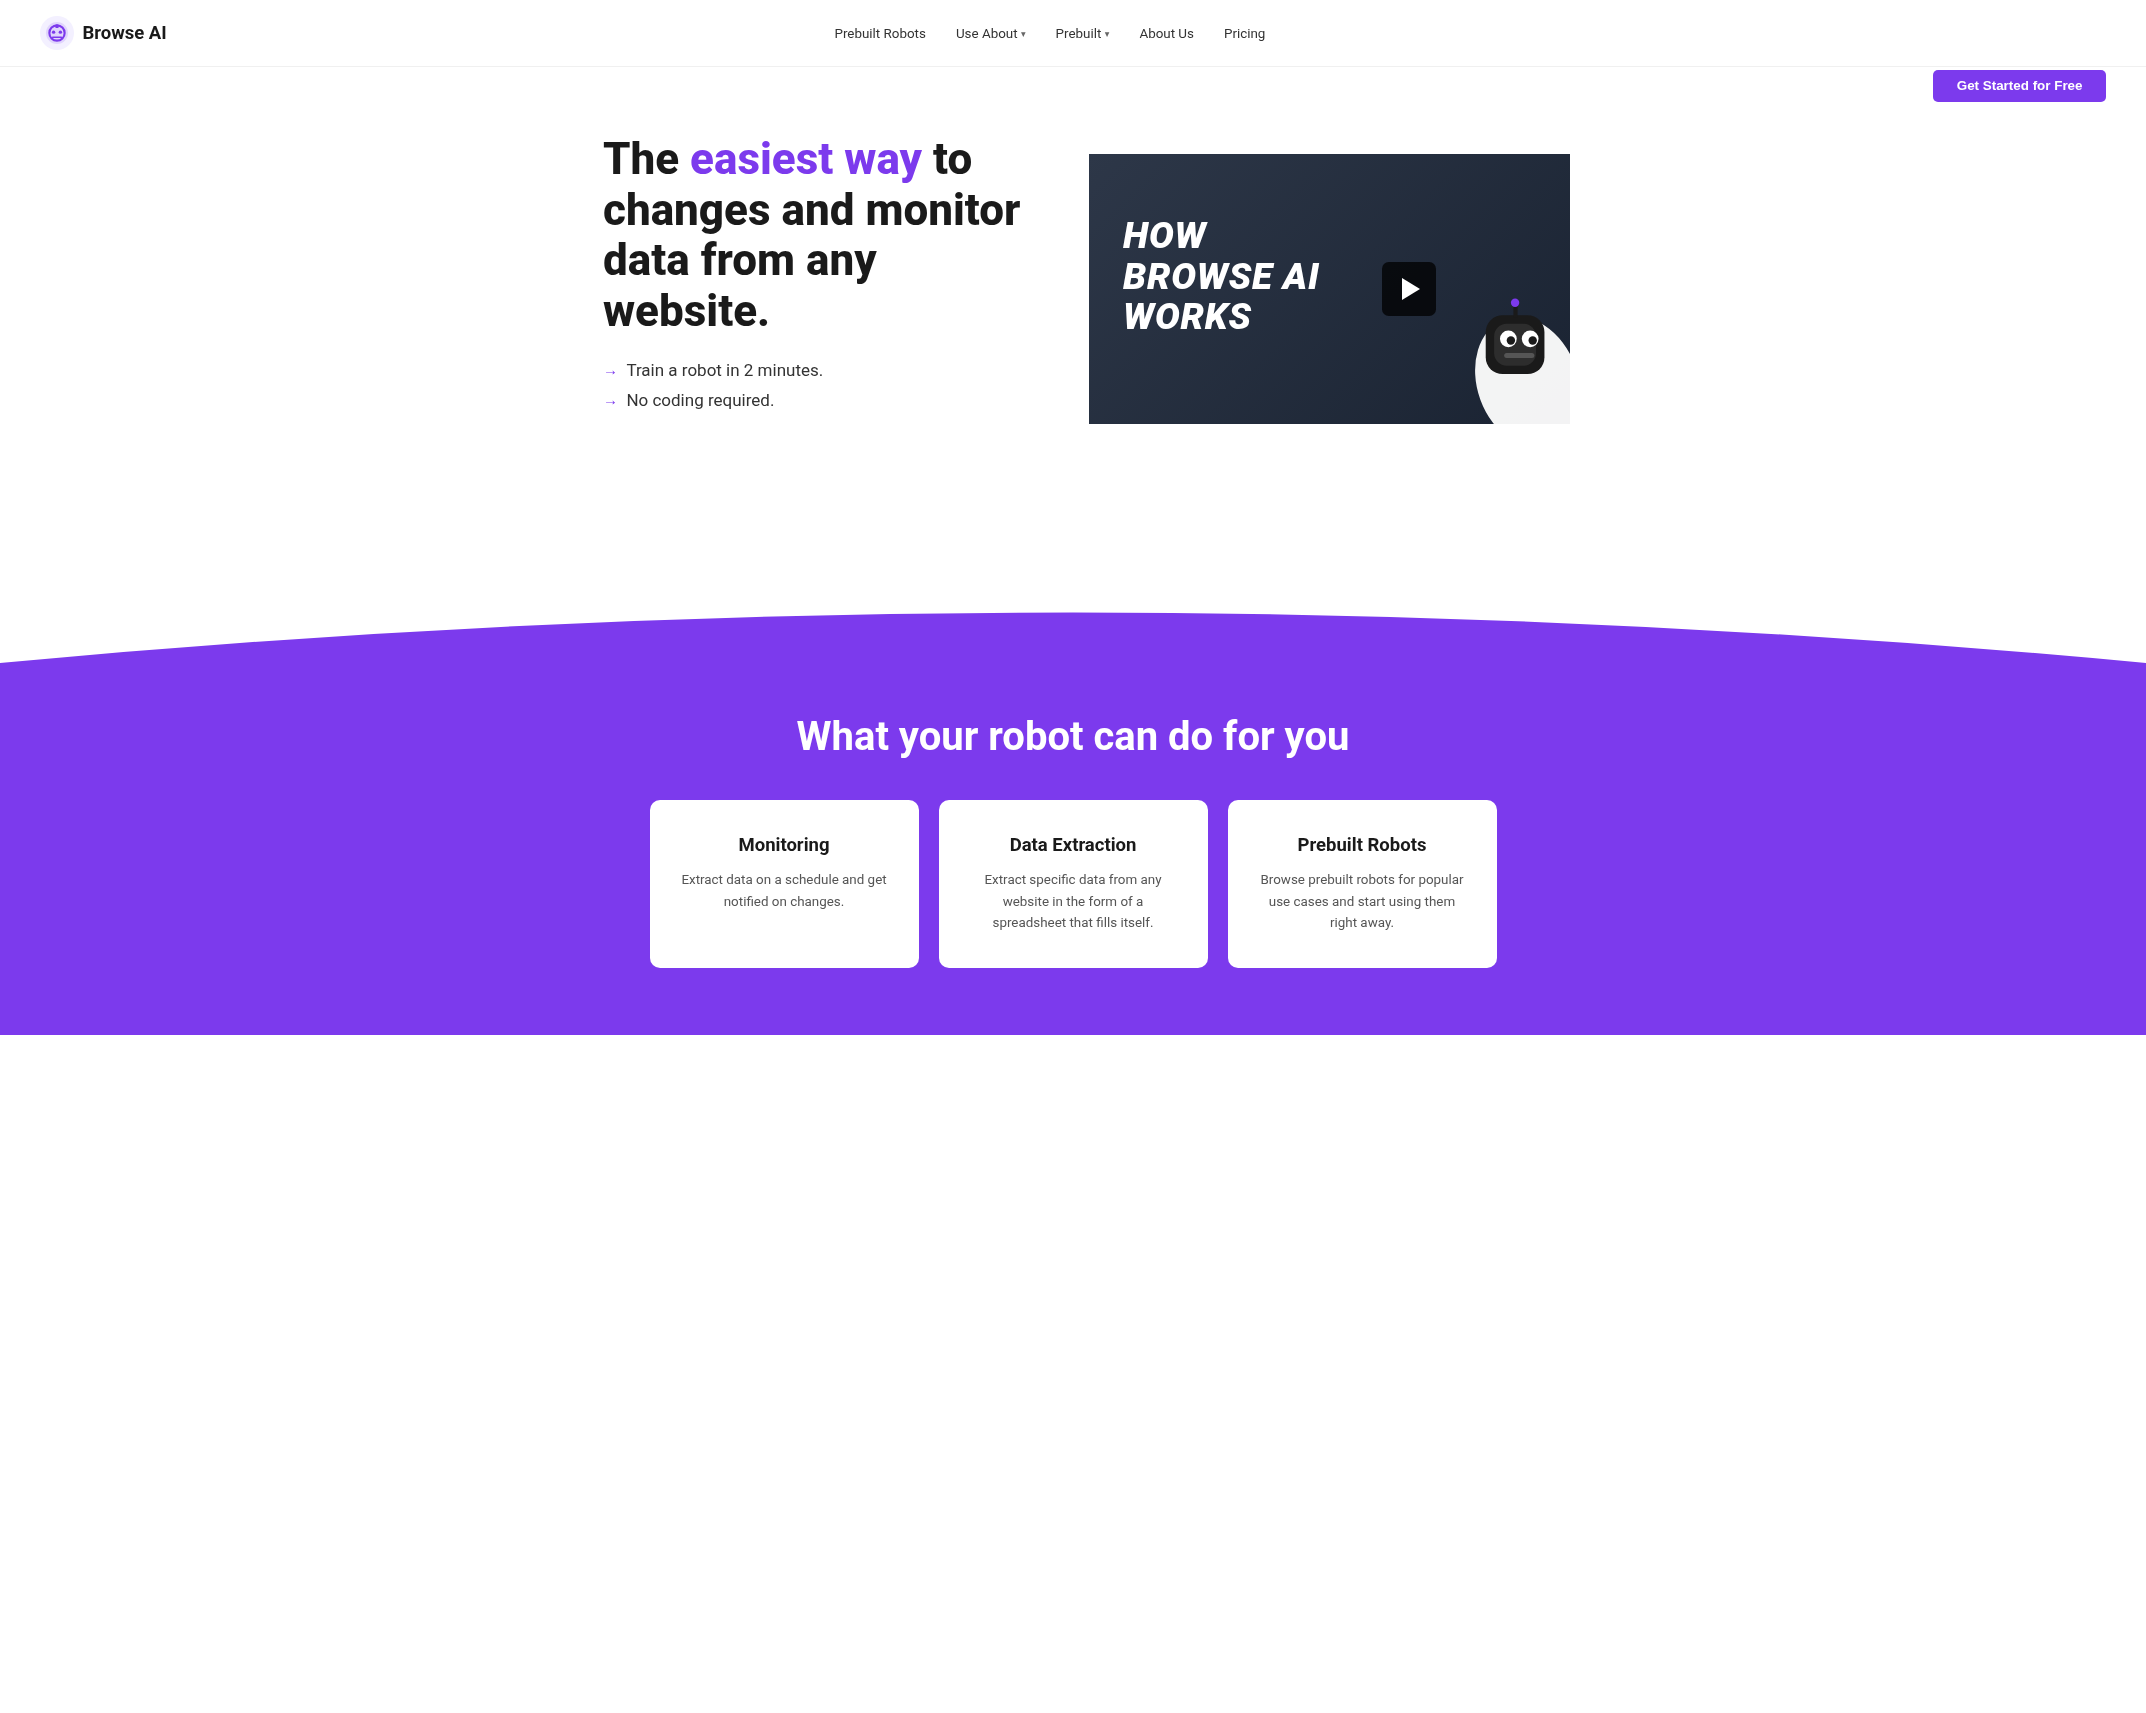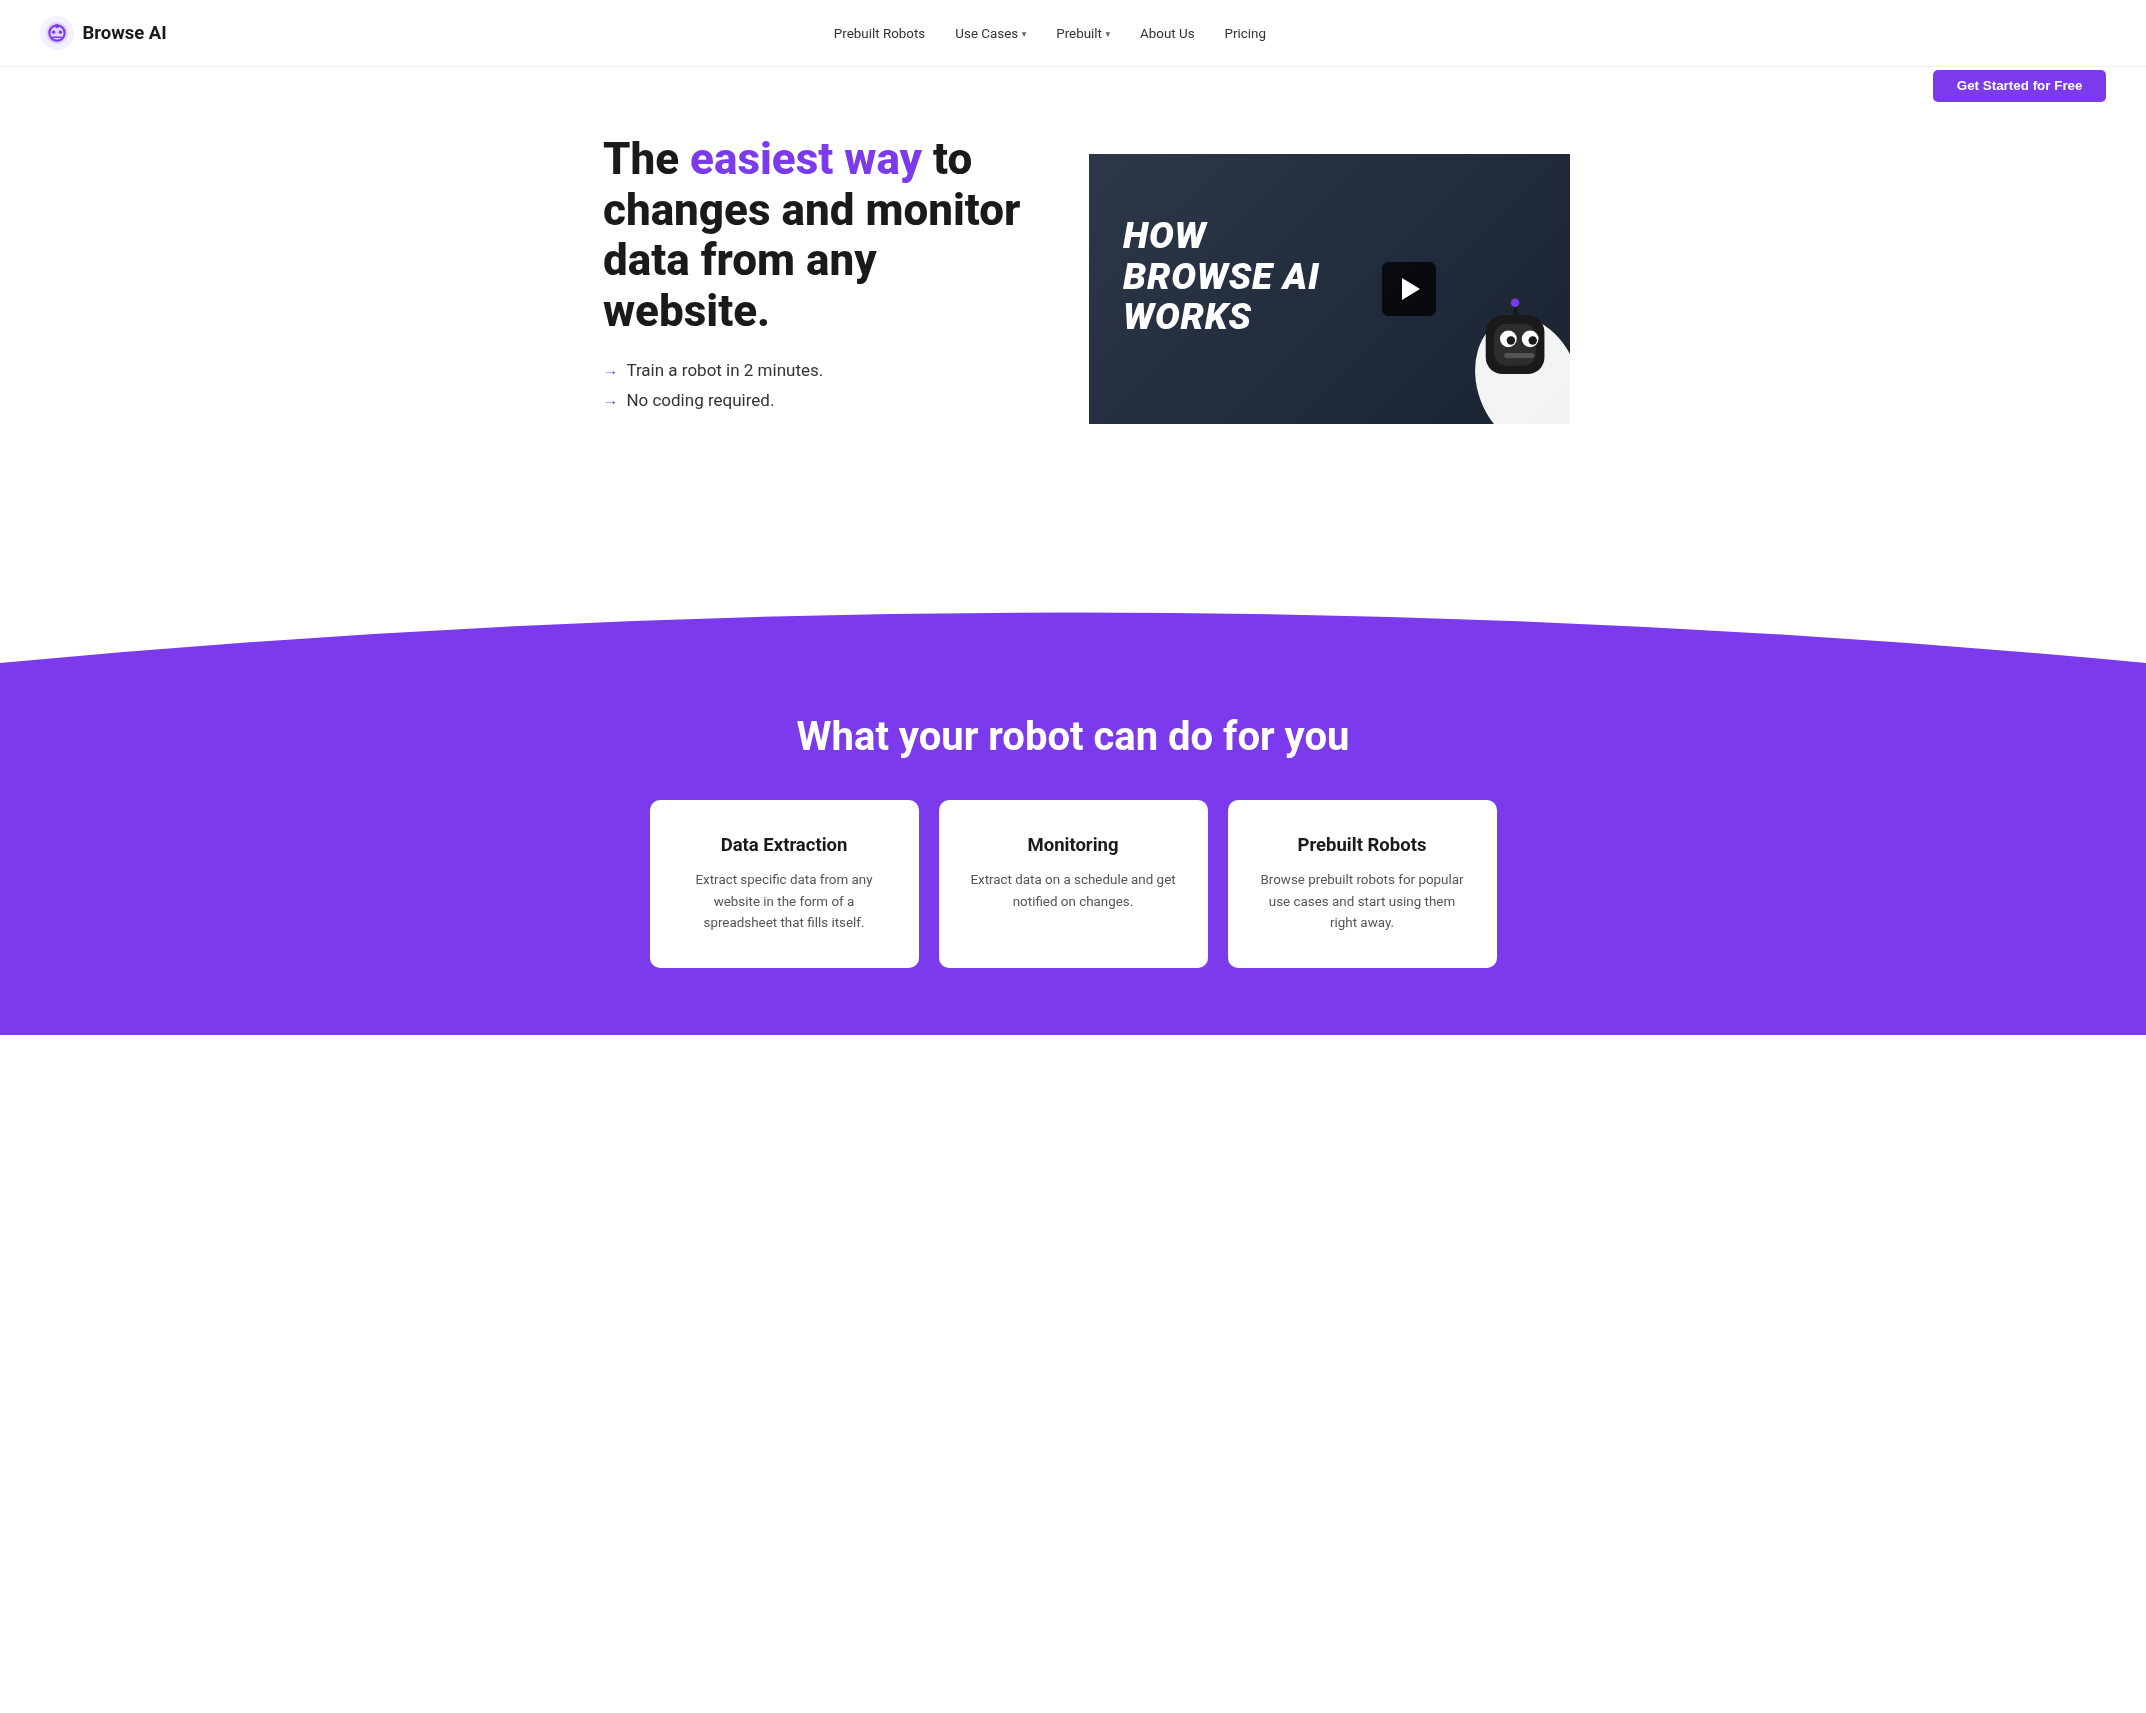--- a/index.html
+++ b/index.html
@@ -277,21 +277,21 @@
       <rect x="18" y="10" width="4" height="4" rx="1" fill="#7c3aed"></rect>
     </svg>
     <span class="logo-text">Browse AI</span>
   </a>
 
   <div class="navbar-center">
     <a class="nav-link" href="#">
       <span>Prebuilt Robots</span>
     </a>
     <a class="nav-link" href="#">
-      <span>Use Cases</span>
+      <span>Use About</span>
       <span class="chevron">▾</span>
     </a>
     <a class="nav-link" href="#">
       <span>Prebuilt</span>
       <span class="chevron">▾</span>
     </a>
     <a class="nav-link" href="#">
       <span>About Us</span>
     </a>
     <a class="nav-link" href="#">
@@ -359,27 +359,27 @@
   <div class="curve-top">
     <svg viewBox="0 0 1280 120" preserveAspectRatio="none" xmlns="http://www.w3.org/2000/svg">
       <path d="M0,120 Q640,0 1280,120 L1280,120 L0,120 Z" fill="#7c3aed"></path>
     </svg>
   </div>
   <div class="features-bg">
     <h2 class="features-title">What your robot can do for you</h2>
     <div class="features-cards">
 
       <div class="feature-card">
+        <div class="feature-card-title">Monitoring</div>
+        <div class="feature-card-desc">Extract data on a schedule and get notified on changes.</div>
+      </div>
+
+      <div class="feature-card">
         <div class="feature-card-title">Data Extraction</div>
         <div class="feature-card-desc">Extract specific data from any website in the form of a spreadsheet that fills itself.</div>
-      </div>
-
-      <div class="feature-card">
-        <div class="feature-card-title">Monitoring</div>
-        <div class="feature-card-desc">Extract data on a schedule and get notified on changes.</div>
       </div>
 
       <div class="feature-card">
         <div class="feature-card-title">Prebuilt Robots</div>
         <div class="feature-card-desc">Browse prebuilt robots for popular use cases and start using them right away.</div>
       </div>
 
     </div>
   </div>
 </section>

